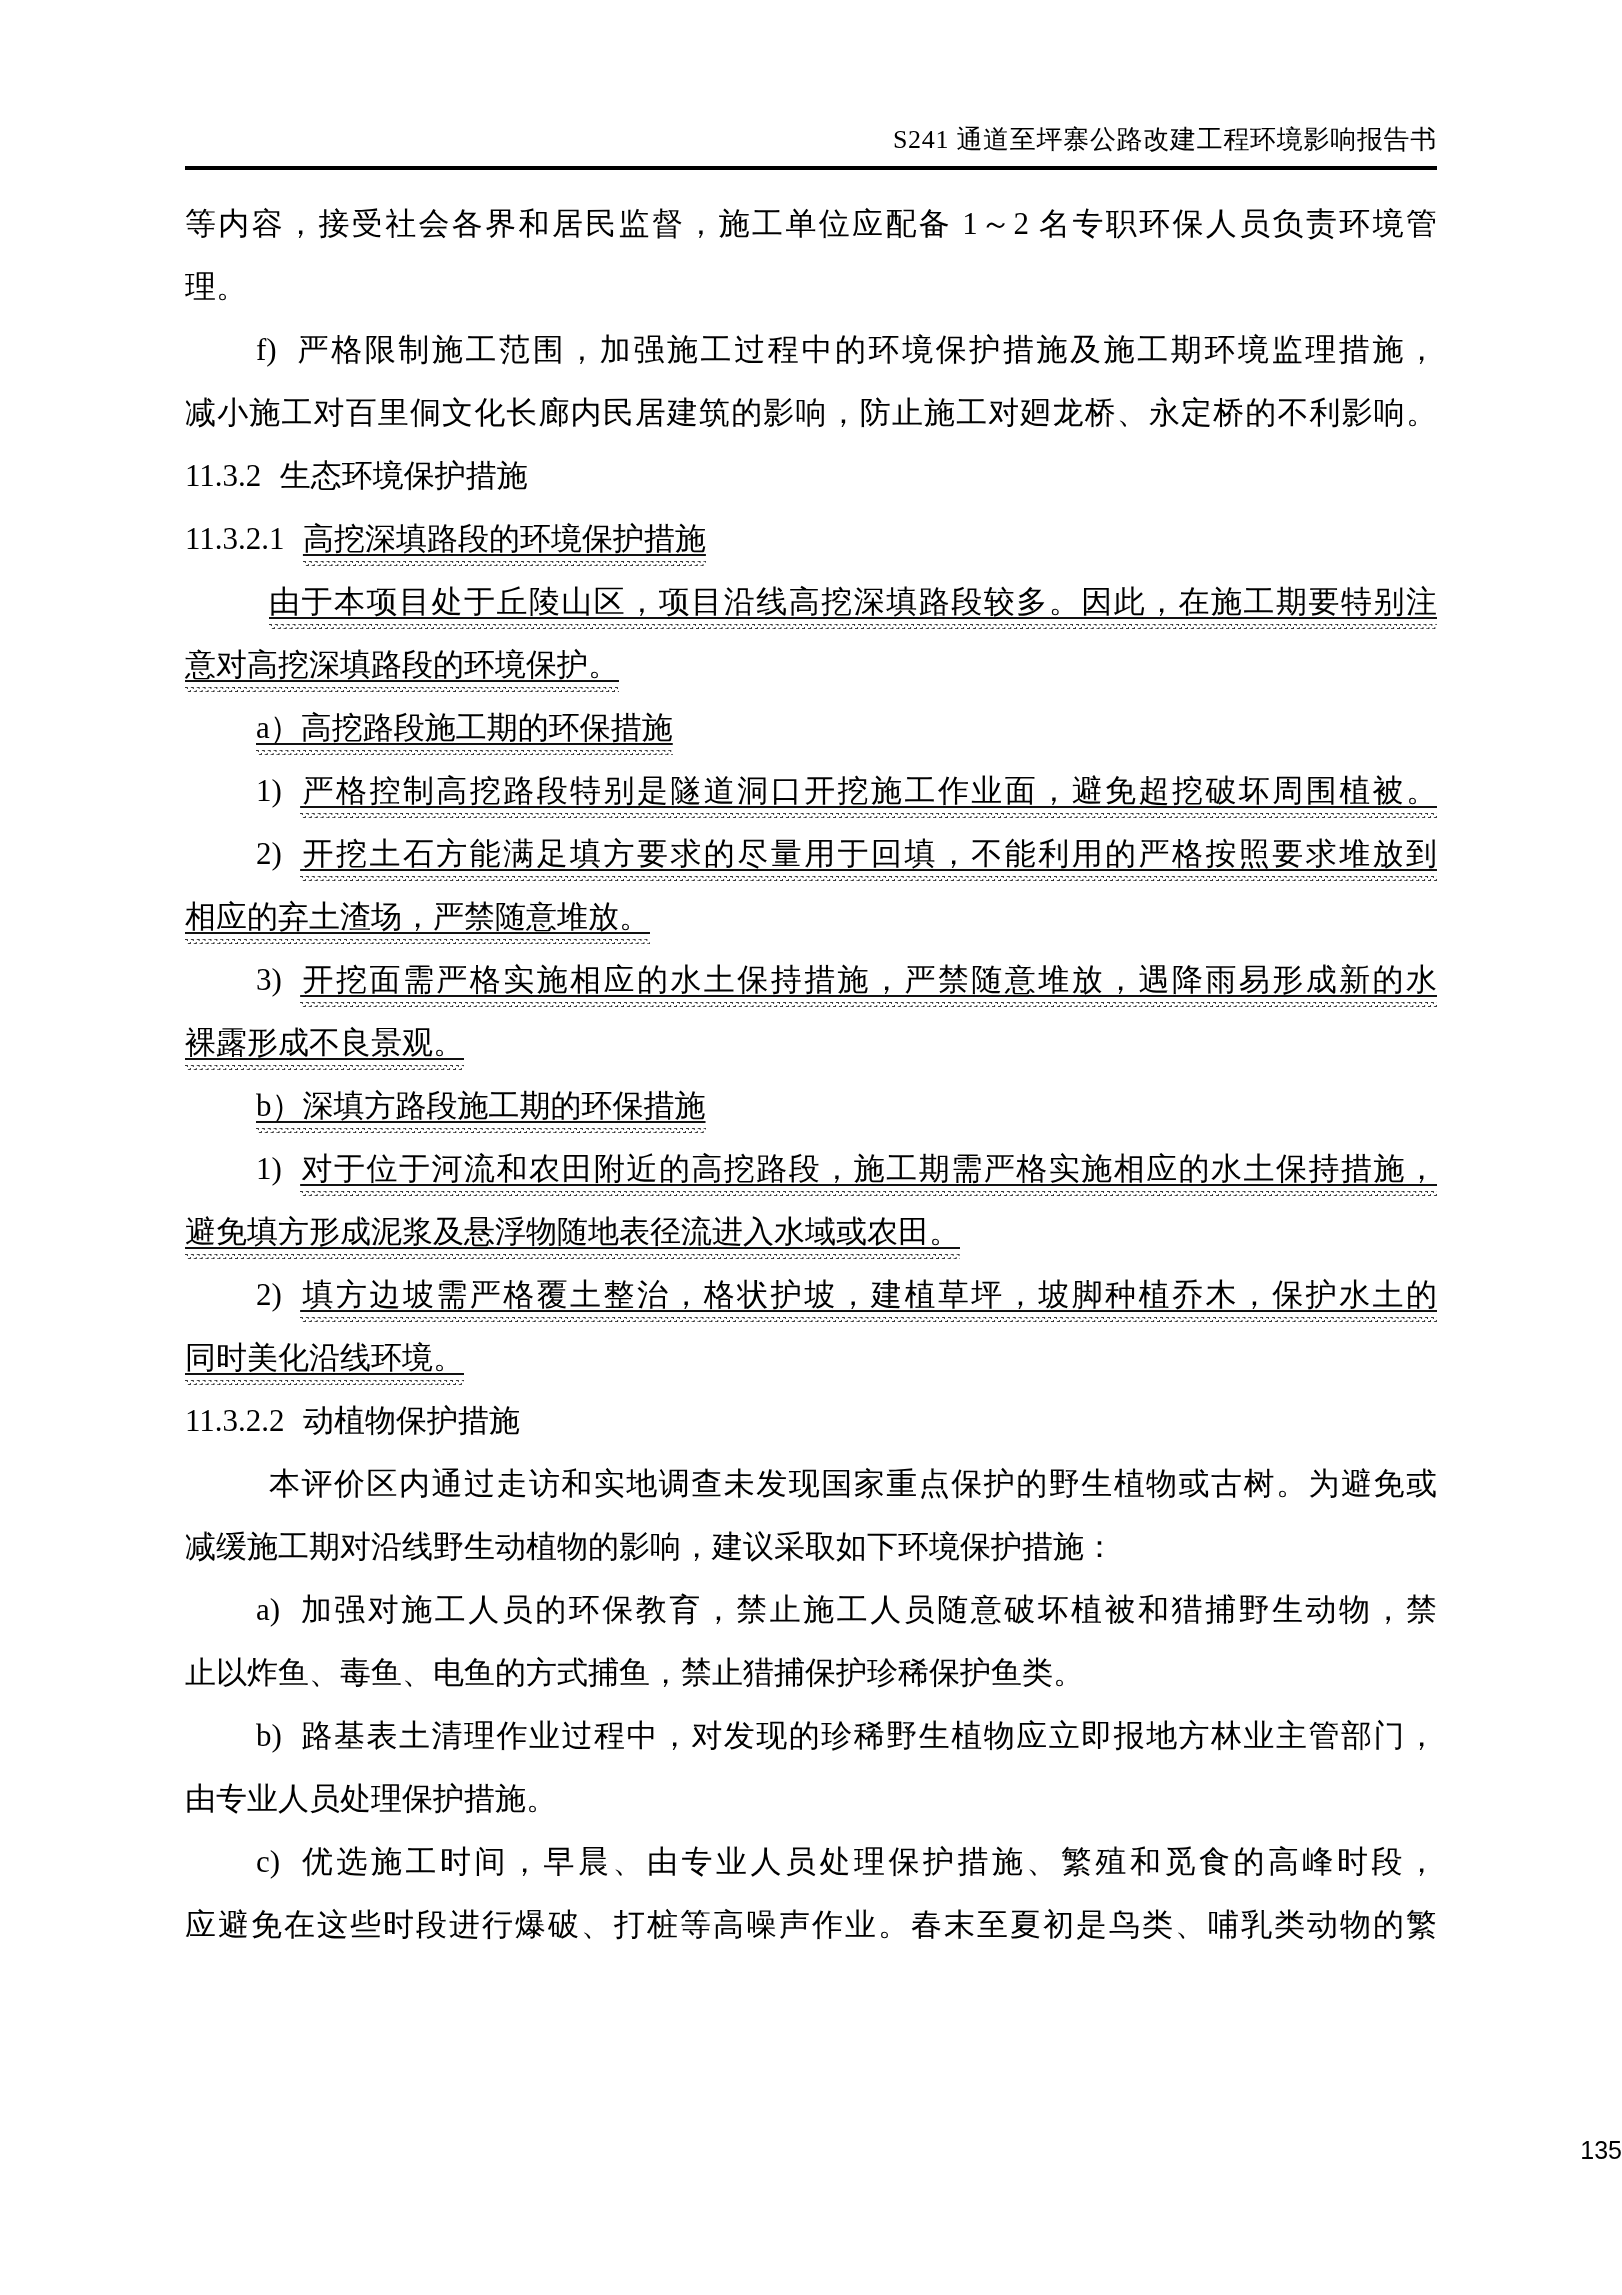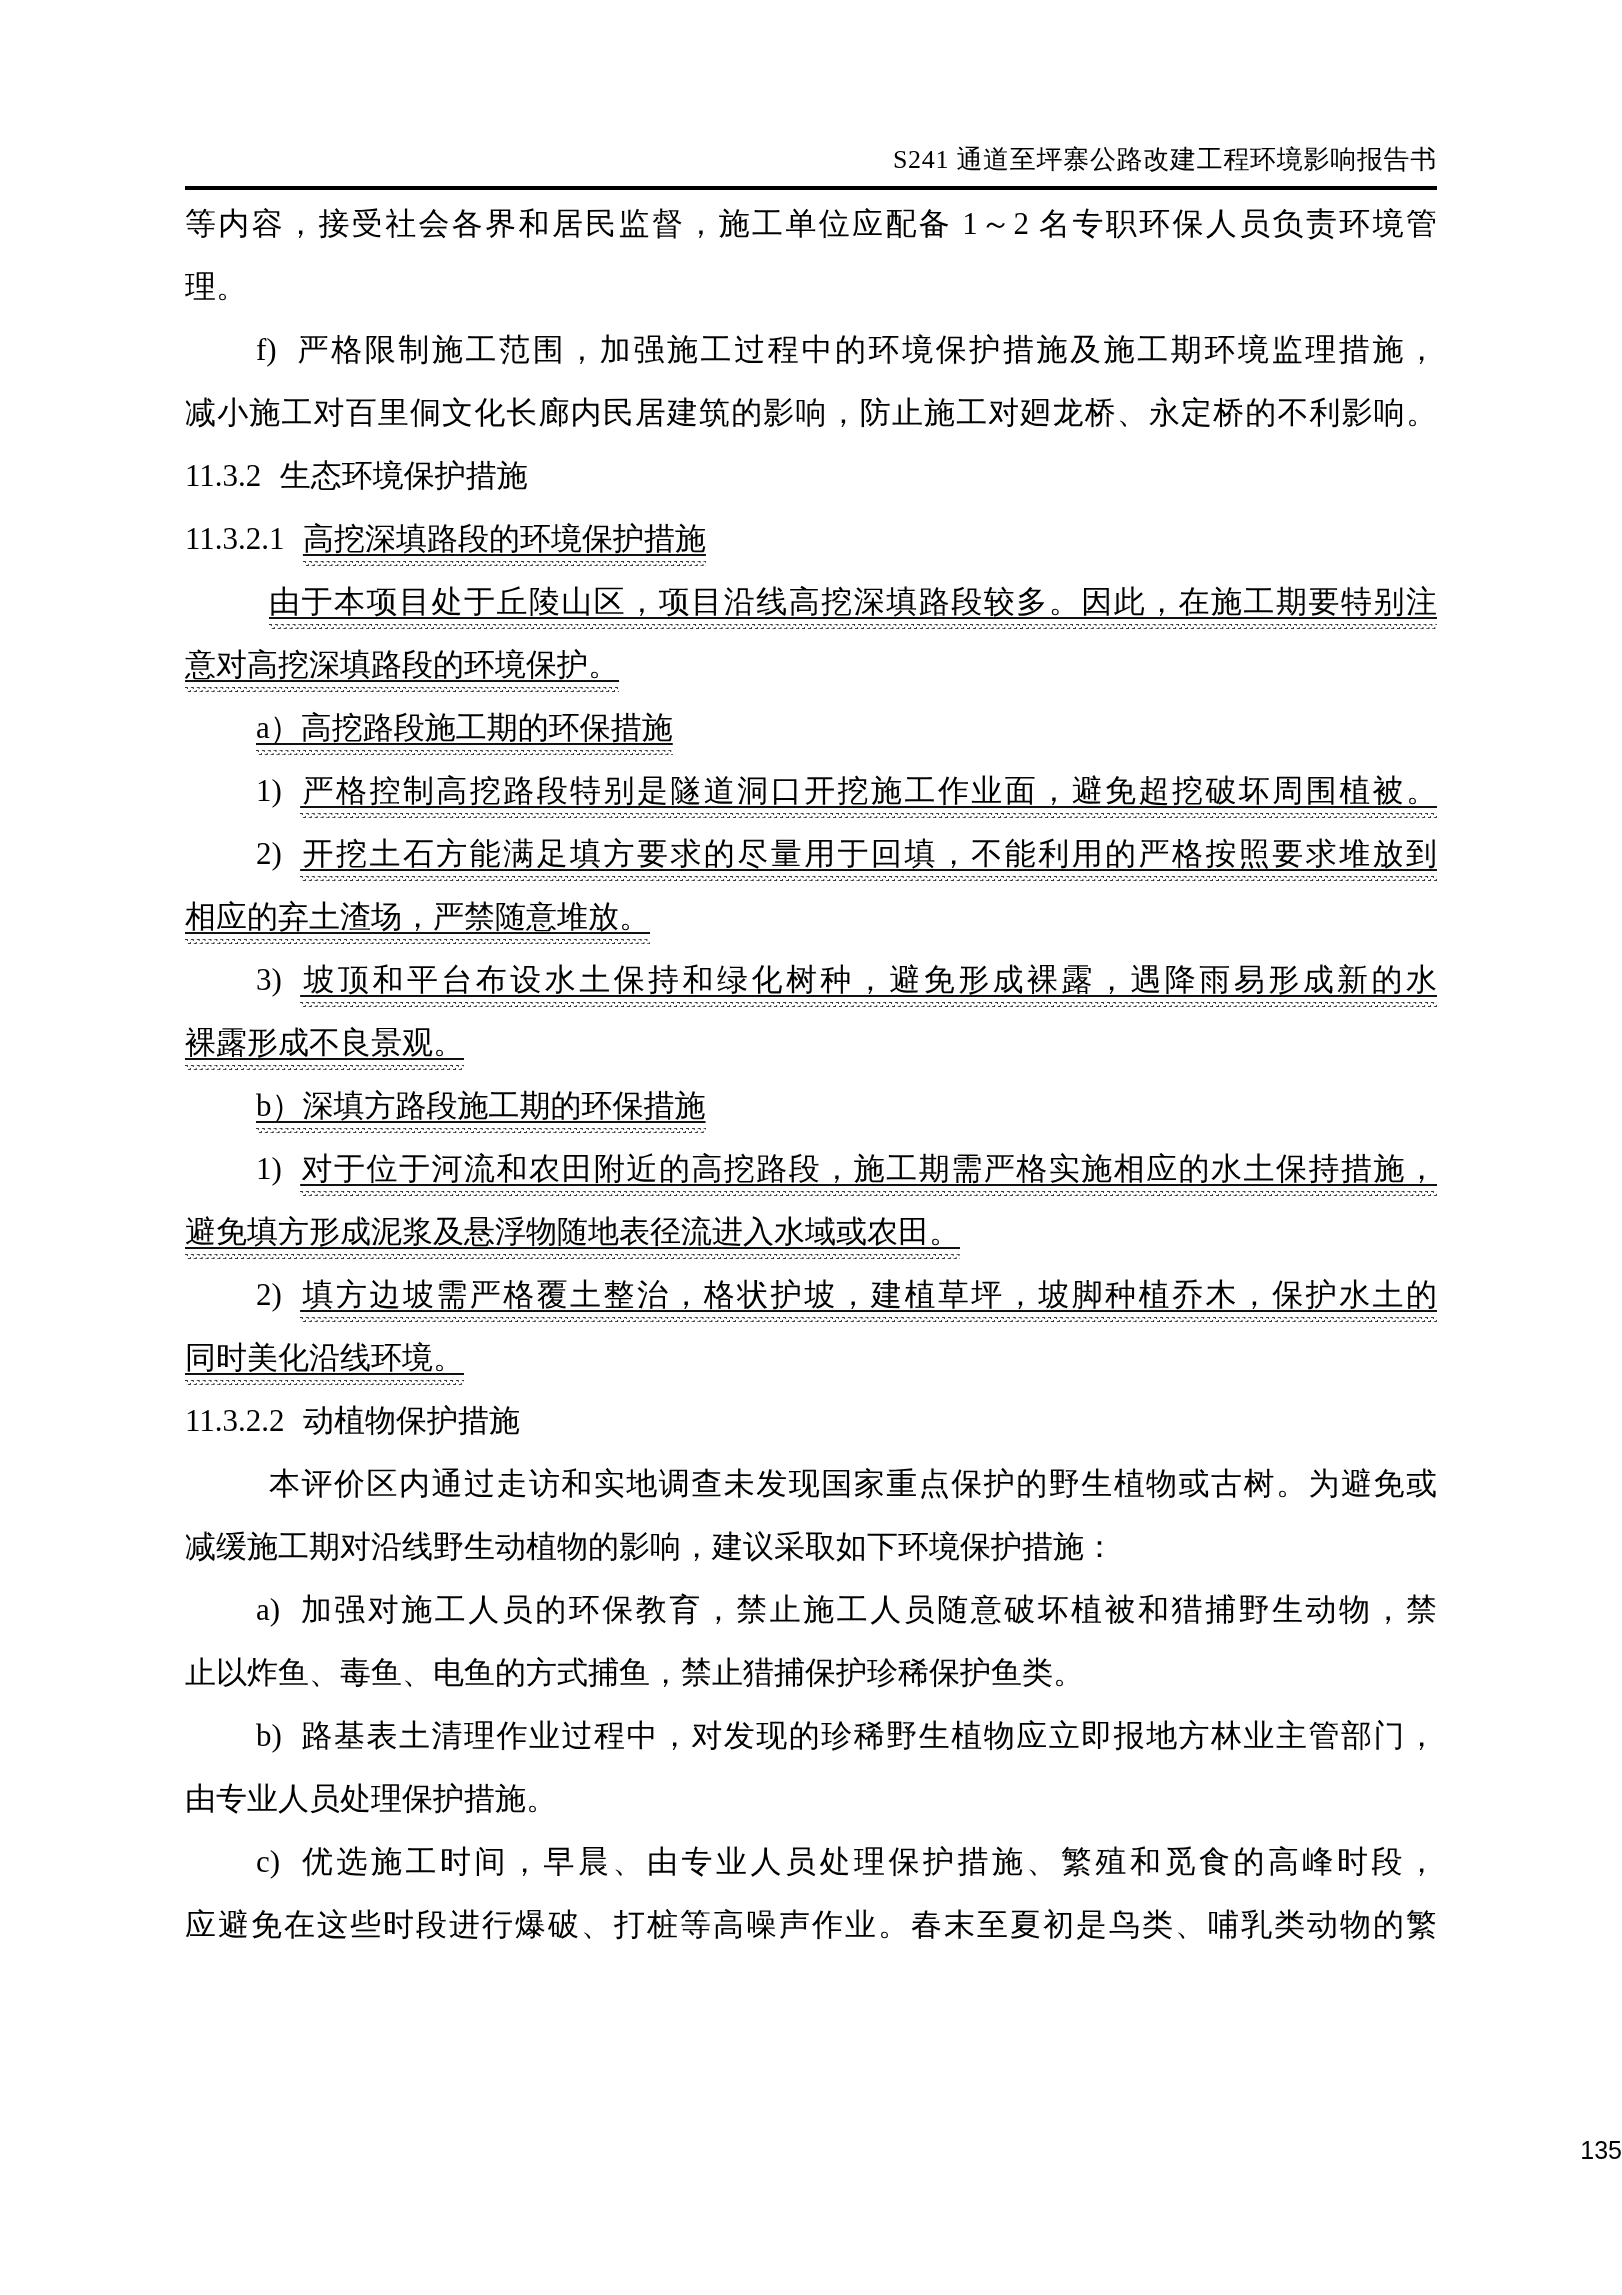--- a/index.html
+++ b/index.html
@@ -10,21 +10,20 @@
     background:#ffffff;
     color:#000000;
     font-family:"Liberation Serif","DejaVu Serif",serif;
     overflow:hidden;
   }
   .header{
     position:absolute;
     left:185px;
     right:185px;
     top:0;
-    margin-top:20px;
   }
   .header-title{
     padding-top:124px;
     text-align:right;
     font-size:26px;
     line-height:31px;
     letter-spacing:0.7px;
   }
   .header-rule{
     margin-top:10.5px;
@@ -93,21 +92,21 @@
       <div class="line fill ind-i"><span class="seg seg-num">f)</span><span class="seg">严格限制施工范围，加强施工过程中的环境保护措施及施工期环境监理措施，</span></div>
       <div class="line fill"><span class="seg">减小施工对百里侗文化长廊内民居建筑的影响，防止施工对廻龙桥、永定桥的不利影响。</span></div>
       <div class="line"><span class="seg seg-num">11.3.2</span><span class="seg">生态环境保护措施</span></div>
       <div class="line"><span class="seg seg-num">11.3.2.1</span><span class="u">高挖深填路段的环境保护措施</span></div>
       <div class="line fill ind-p"><span class="u">由于本项目处于丘陵山区，项目沿线高挖深填路段较多。因此，在施工期要特别注</span></div>
       <div class="line"><span class="u">意对高挖深填路段的环境保护。</span></div>
       <div class="line ind-i"><span class="u">a）高挖路段施工期的环保措施</span></div>
       <div class="line fill ind-i"><span class="seg seg-num">1)</span><span class="u">严格控制高挖路段特别是隧道洞口开挖施工作业面，避免超挖破坏周围植被。</span></div>
       <div class="line fill ind-i"><span class="seg seg-num">2)</span><span class="u">开挖土石方能满足填方要求的尽量用于回填，不能利用的严格按照要求堆放到</span></div>
       <div class="line"><span class="u">相应的弃土渣场，严禁随意堆放。</span></div>
-      <div class="line fill ind-i"><span class="seg seg-num">3)</span><span class="u">坡顶和平台布设水土保持和绿化树种，避免形成裸露，遇降雨易形成新的水</span></div>
+      <div class="line fill ind-i"><span class="seg seg-num">3)</span><span class="u">开挖面需严格实施相应的水土保持措施，严禁随意堆放，遇降雨易形成新的水</span></div>
       <div class="line"><span class="u">裸露形成不良景观。</span></div>
       <div class="line ind-i"><span class="u">b）深填方路段施工期的环保措施</span></div>
       <div class="line fill ind-i"><span class="seg seg-num">1)</span><span class="u">对于位于河流和农田附近的高挖路段，施工期需严格实施相应的水土保持措施，</span></div>
       <div class="line"><span class="u">避免填方形成泥浆及悬浮物随地表径流进入水域或农田。</span></div>
       <div class="line fill ind-i"><span class="seg seg-num">2)</span><span class="u">填方边坡需严格覆土整治，格状护坡，建植草坪，坡脚种植乔木，保护水土的</span></div>
       <div class="line"><span class="u">同时美化沿线环境。</span></div>
       <div class="line"><span class="seg seg-num">11.3.2.2</span><span class="seg">动植物保护措施</span></div>
       <div class="line fill ind-p"><span class="seg">本评价区内通过走访和实地调查未发现国家重点保护的野生植物或古树。为避免或</span></div>
       <div class="line"><span class="seg">减缓施工期对沿线野生动植物的影响，建议采取如下环境保护措施：</span></div>
       <div class="line fill ind-i"><span class="seg seg-num">a)</span><span class="seg">加强对施工人员的环保教育，禁止施工人员随意破坏植被和猎捕野生动物，禁</span></div>

